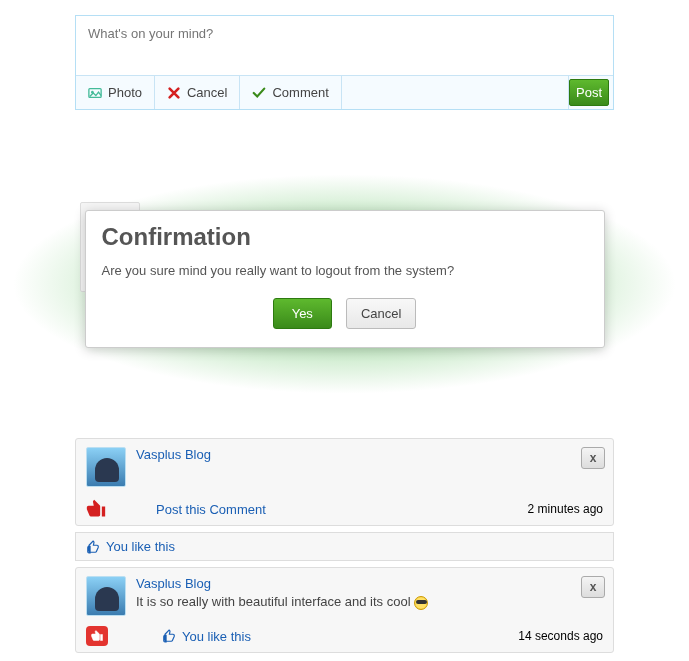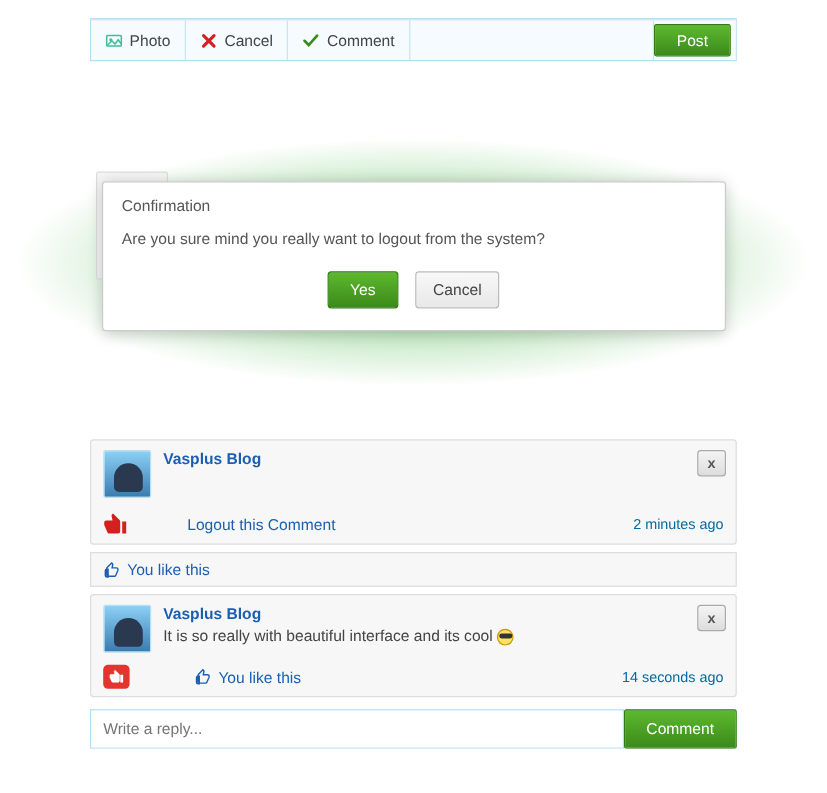--- a/index.html
+++ b/index.html
@@ -3,48 +3,48 @@
 <meta charset="utf-8">
 <style>
 * { box-sizing: border-box; margin: 0; padding: 0; }
 body { font-family: Verdana, Arial, sans-serif; font-size: 13px; background: #fff; width: 689px; }
 
 .composer { margin: 15px 75px 0 75px; border: 1px solid #b5dff5; background: #fff; }
 .composer textarea { width: 100%; border: none; padding: 10px 12px; font-family: inherit; font-size: 13px; color: #999; resize: none; height: 56px; outline: none; }
 .composer-bar { border-top: 1px solid #c8e4f5; background: #f5fbff; display: flex; align-items: stretch; height: 34px; }
 .cbtn { border-right: 1px solid #c8e4f5; padding: 0 12px; display: flex; align-items: center; gap: 6px; cursor: pointer; color: #444; font-size: 13px; }
 .spacer { flex: 1; border-right: 1px solid #c8e4f5; }
-.post-btn { background: linear-gradient(#5eb92e, #3a8a1a); color: #fff; border: 1px solid #2d7a10; padding: 0 18px; display: flex; align-items: center; cursor: pointer; font-size: 13px; margin: 3px 4px 3px 0; border-radius: 2px; }
+.post-btn { background: linear-gradient(#5eb92e, #3a8a1a); color: #fff; border: 1px solid #2d7a10; padding: 0 6px; display: flex; align-items: center; cursor: pointer; font-size: 13px; margin: 3px 4px 3px 0; border-radius: 2px; }
 
 .glow-wrap { position: relative; margin: 60px 0 40px 0; padding: 40px 0 50px 0; }
 .glow { position: absolute; inset: 0; background: radial-gradient(ellipse at center, rgba(60,180,60,0.55) 0%, rgba(60,180,60,0.35) 35%, rgba(60,180,60,0) 68%); pointer-events: none; }
 
 .partial-card { position: absolute; left: 80px; top: 32px; width: 60px; height: 90px; background: #f5f5f5; border: 1px solid #ddd; border-radius: 2px; overflow: hidden; }
 .partial-av { width: 40px; height: 40px; margin: 8px 0 0 8px; border: 1px solid #bbdff2; background: linear-gradient(#cfe, #9d9); border-radius: 2px; }
 .partial-thumb { width: 30px; height: 20px; margin: 14px 0 0 6px; background: #4bb04b; border-radius: 3px; position: relative; }
 .partial-thumb::after { content:''; position:absolute; right:-6px; top:4px; width:10px; height:10px; background:#4bb04b; border-radius:2px; }
 
 .modal { position: relative; margin: 0 auto; width: 520px; background: #fff; border: 1px solid #ccc; border-radius: 3px; box-shadow: 0 2px 12px rgba(0,0,0,0.2); z-index: 2; }
-.modal-title { font-size: 13px; font-weight: normal; color: #555; padding: 12px 16px 8px 16px; }
+.modal-title { font-size: 24px; font-weight: bold; color: #555; padding: 12px 16px 8px 16px; }
 .modal-body { padding: 4px 16px 14px 16px; color: #555; font-size: 13px; }
 .modal-btns { display: flex; justify-content: center; gap: 14px; padding: 6px 0 18px 0; }
 .btn-yes { background: linear-gradient(#5eb92e, #3a8a1a); color: #fff; border: 1px solid #2d7a10; padding: 7px 18px; border-radius: 3px; cursor: pointer; font-size: 13px; text-align: center; }
 .btn-cancel { background: linear-gradient(#f8f8f8, #e8e8e8); color: #444; border: 1px solid #bbb; padding: 7px 14px; border-radius: 3px; cursor: pointer; font-size: 13px; }
 
 .feed { margin: 0 75px; }
 .comment { border: 1px solid #ddd; background: #f7f7f7; border-radius: 3px; margin-bottom: 6px; padding: 8px 10px 6px 10px; position: relative; }
 .comment-head { display: flex; gap: 10px; }
 .avatar { width: 40px; height: 40px; border: 1px solid #bbdff2; background: linear-gradient(#8bd0f5, #3b7cb0); border-radius: 2px; flex-shrink: 0; position: relative; overflow: hidden; }
 .avatar::after { content:''; position:absolute; left:8px; top:10px; width:24px; height:24px; background: #2a3850; border-radius:50% 50% 4px 4px; }
-.author { color: #1a5fb4; font-weight: bold; font-size: 13px; }
+.author { color: #1a5fb4; font-weight: normal; font-size: 13px; }
 .ctext { color: #444; font-size: 13px; margin-top: 3px; }
 .close-x { position: absolute; right: 8px; top: 8px; width: 24px; height: 22px; background: linear-gradient(#f4f4f4,#ddd); border: 1px solid #aaa; border-radius: 3px; display: flex; align-items: center; justify-content: center; font-size: 12px; color: #555; cursor: pointer; font-weight: bold; }
 .comment-foot { display: flex; align-items: center; margin-top: 12px; }
 .reply-link { color: #1a5fb4; font-size: 13px; cursor: pointer; margin-left: 50px; }
-.timestamp { margin-left: auto; color: #0369a1; font-size: 12px; }
+.timestamp { margin-left: auto; color: #000000; font-size: 12px; }
 .like-bar { border: 1px solid #ddd; background: #f7f7f7; padding: 6px 10px; font-size: 13px; color: #1a5fb4; margin-bottom: 6px; display: flex; align-items: center; gap: 6px; }
 .reply-card { border: 1px solid #ddd; background: #f7f7f7; border-radius: 3px; padding: 8px 10px 6px 10px; position: relative; margin-bottom: 10px; }
 .reply-body { display: flex; gap: 10px; margin-left: 0; }
 .reply-foot { display: flex; align-items: center; margin-top: 10px; }
 .reply-foot .timestamp { margin-left: auto; }
 .inline-like { color: #1a5fb4; font-size: 13px; display: flex; align-items: center; gap: 6px; margin-left: 54px; }
 
 .reply-input-row { display: flex; margin-top: 6px; }
 .reply-input { flex: 1; border: 1px solid #b5dff5; padding: 8px 10px; font-family: inherit; font-size: 13px; color: #999; outline: none; }
 .comment-btn { background: linear-gradient(#5eb92e, #3a8a1a); color: #fff; border: 1px solid #2d7a10; padding: 0 18px; cursor: pointer; font-size: 13px; border-radius: 2px; }
@@ -57,20 +57,21 @@
 .icon { display: inline-flex; }
 .thumb-up { color: #1a5fb4; }
 .thumb-down { color: #d42020; }
 .thumb-down-badge { width: 22px; height: 20px; background: #e3342f; border-radius: 4px; display: inline-flex; align-items: center; justify-content: center; }
 .thumb-down-badge svg { fill: #fff; stroke: #fff; }
 </style>
 </head>
 <body>
 
 <div class="composer">
+  <textarea placeholder="What's on your mind?" style=""></textarea>
   <div class="composer-bar">
     <div class="cbtn">
       <span class="icon">
           <svg width="14" height="14" viewBox="0 0 16 16">
             <rect x="1" y="3" width="14" height="10" rx="1" fill="none" stroke="#4b9" stroke-width="1.5"></rect>
             <circle cx="5" cy="7" r="1.5" fill="#4b9"></circle>
             <path d="M2 12 L6 8 L9 11 L12 7 L15 11" fill="none" stroke="#4b9" stroke-width="1.5"></path>
           </svg>
         </span>
       <span>Photo</span>
@@ -121,21 +122,21 @@
       <div>
         <div class="author">Vasplus Blog</div>
       </div>
     </div>
     <div class="comment-foot">
       <span class="icon thumb-down">
           <svg width="20" height="20" viewBox="0 0 24 24" fill="#d42020">
             <path d="M15 3H6c-.83 0-1.54.5-1.84 1.22l-3.02 7.05c-.09.23-.14.47-.14.73v2c0 1.1.9 2 2 2h6.31l-.95 4.57-.03.32c0 .41.17.79.44 1.06L9.83 23l6.59-6.59c.36-.36.58-.86.58-1.41V5c0-1.1-.9-2-2-2zm4 0v12h4V3h-4z" transform="scale(1,-1) translate(0,-24)"></path>
           </svg>
         </span>
-      <span class="reply-link">Logout this Comment</span>
+      <span class="reply-link">Post this Comment</span>
       <span class="timestamp">2 minutes ago</span>
     </div>
   </div>
 
   <div class="like-bar">
     <span class="icon thumb-up">
         <svg width="14" height="14" viewBox="0 0 24 24" fill="none" stroke="#1a5fb4" stroke-width="2">
           <path d="M7 22V11 M3 13v7c0 1.1.9 2 2 2h2V11H5c-1.1 0-2 .9-2 2zm18-2c0-1.1-.9-2-2-2h-6.31l.95-4.57.03-.32c0-.41-.17-.79-.44-1.06L12.17 2 5.59 8.59C5.22 8.95 5 9.45 5 10v9c0 1.1.9 2 2 2h9c.83 0 1.54-.5 1.84-1.22l3.02-7.05c.09-.23.14-.47.14-.73v-2z"></path>
         </svg>
       </span>

